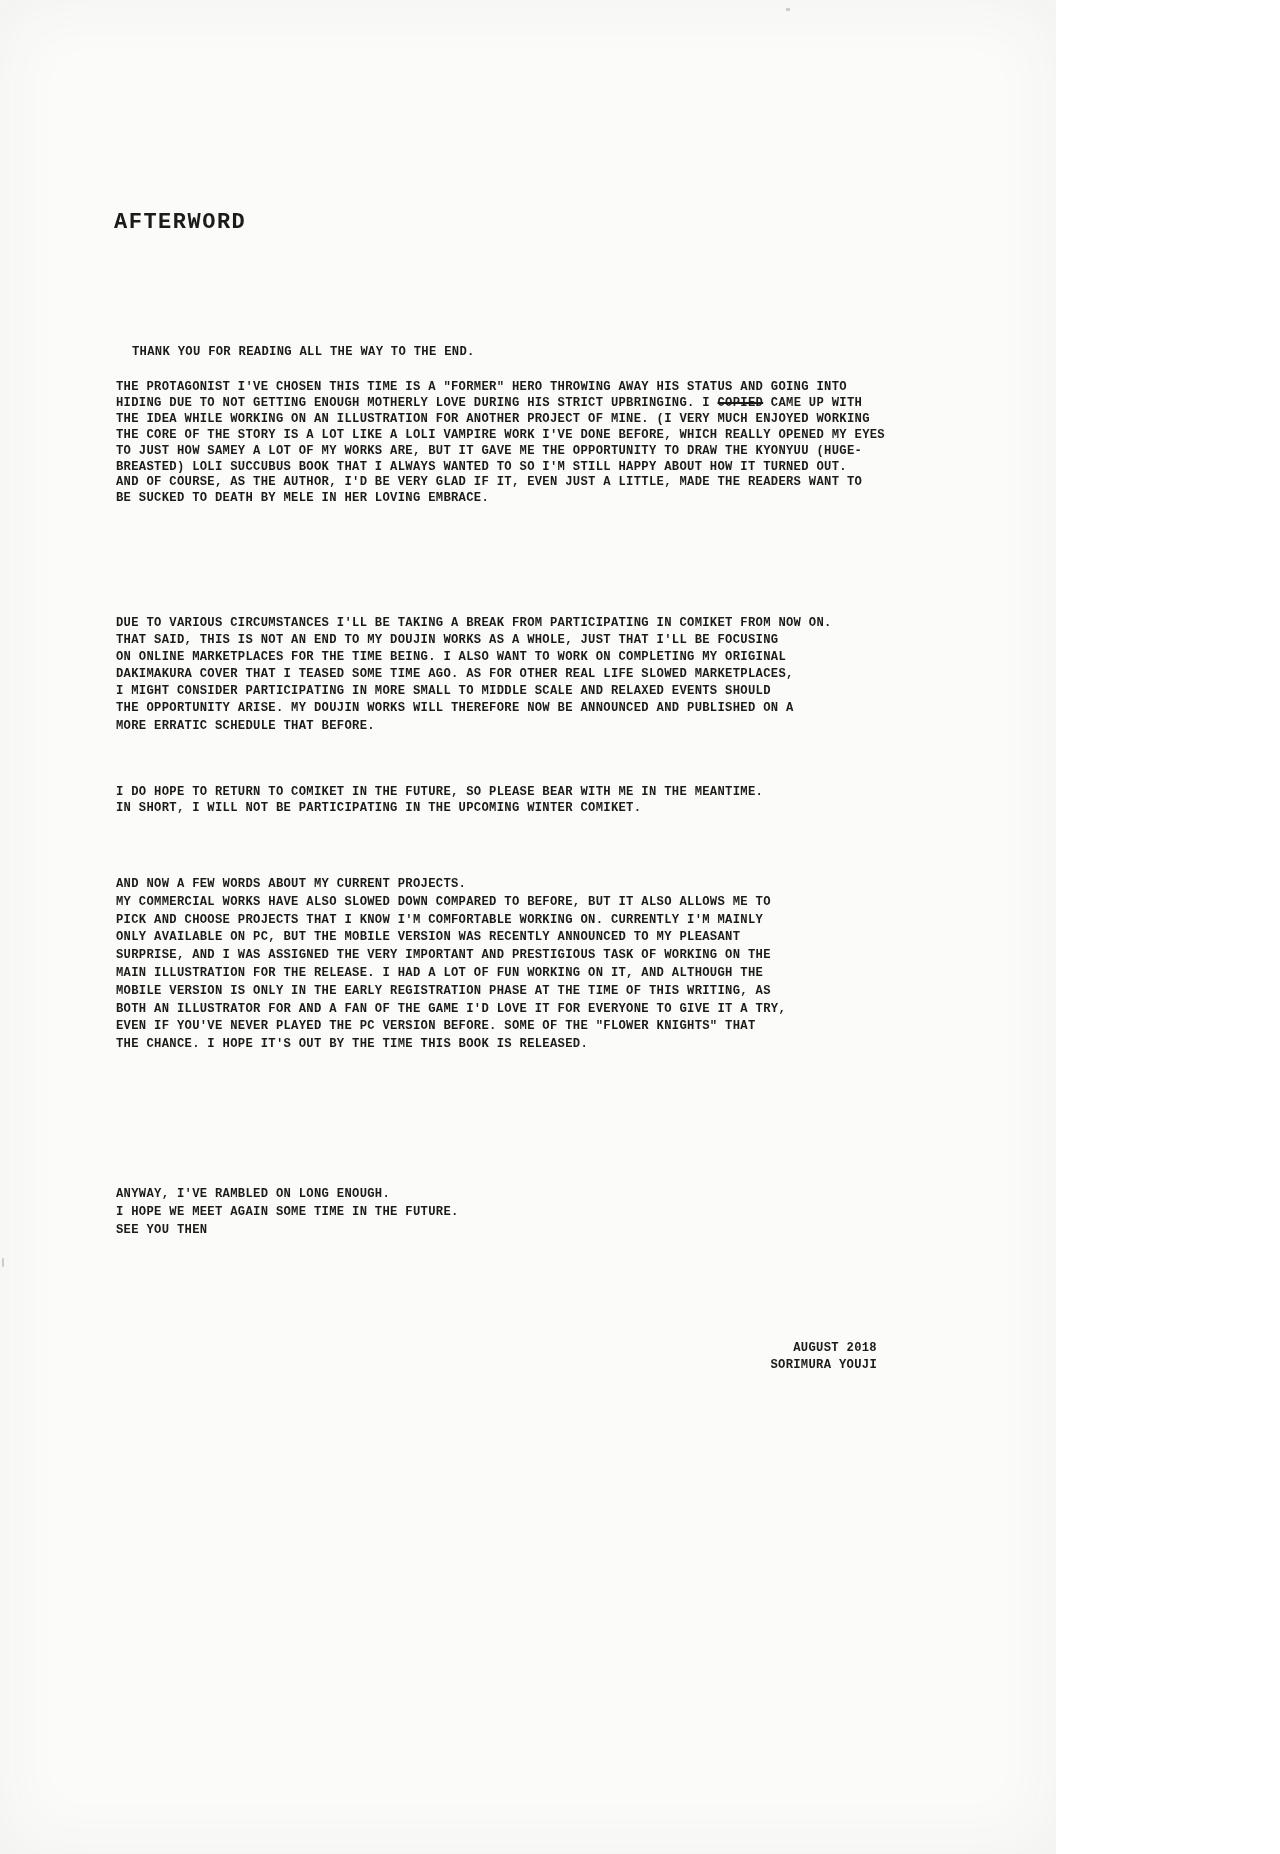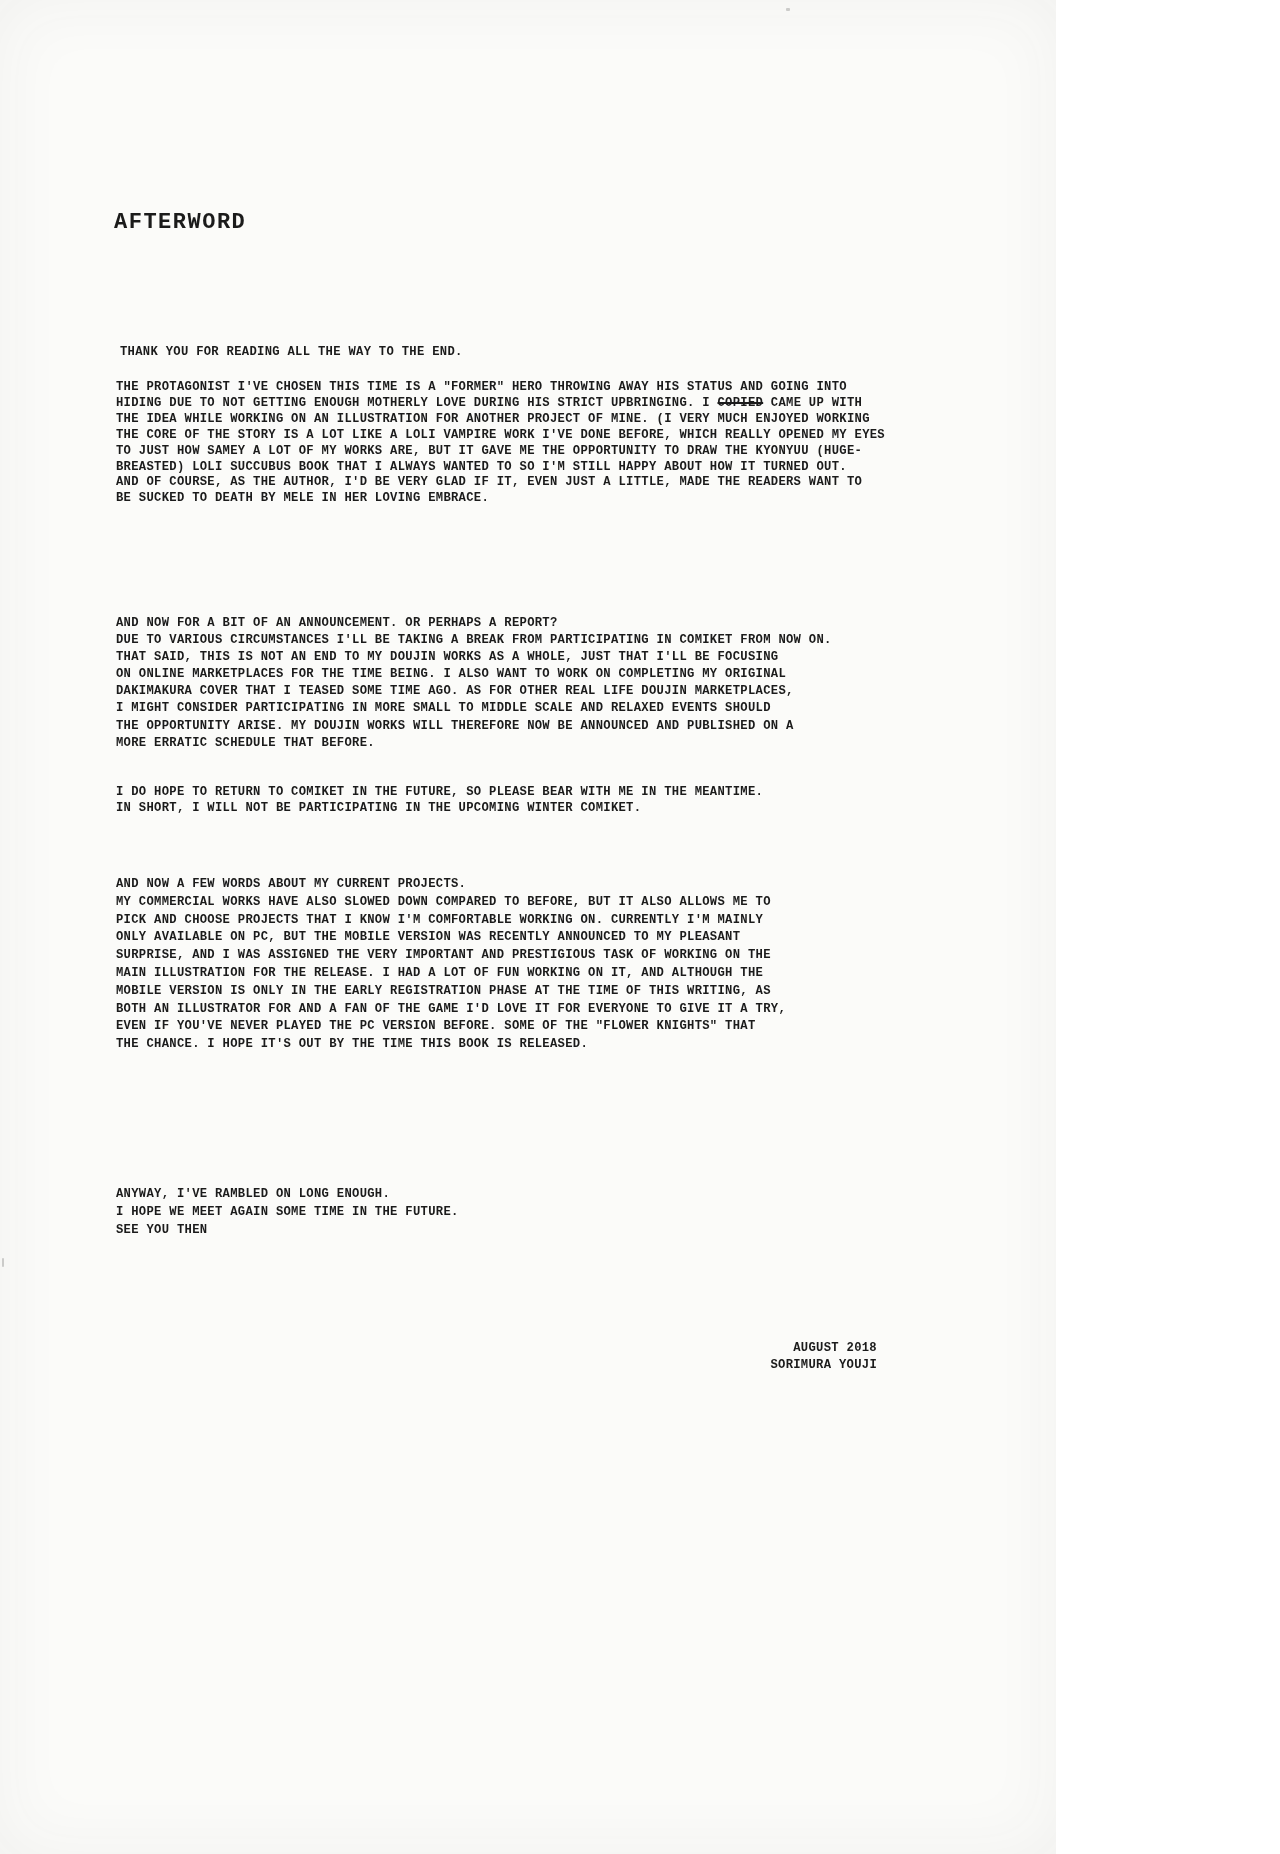--- a/index.html
+++ b/index.html
@@ -43,39 +43,38 @@
 
 <div class="page">
 
   <div class="speck" style="left:786px; top:8px; width:4px; height:3px;"></div>
   <div class="speck" style="left:1259px; top:634px; width:3px; height:11px;"></div>
   <div class="speck" style="left:1256px; top:697px; width:3px; height:8px;"></div>
   <div class="speck" style="left:2px; top:1258px; width:2px; height:9px;"></div>
 
   <div class="block title" style="left:114px; top:210px;">AFTERWORD</div>
 
-  <div class="block body-text lh16" style="left:120px; top:345px;">THANK YOU FOR READING ALL THE WAY TO THE END.</div>
+  <div class="block body-text lh16" style="left:132px; top:345px;">THANK YOU FOR READING ALL THE WAY TO THE END.</div>
 
   <div class="block body-text lh16" style="left:116px; top:380px;">
     <div>THE PROTAGONIST I'VE CHOSEN THIS TIME IS A "FORMER" HERO THROWING AWAY HIS STATUS AND GOING INTO</div>
     <div><span>HIDING DUE TO NOT GETTING ENOUGH MOTHERLY LOVE DURING HIS STRICT UPBRINGING. I </span><span class="strike">COPIED</span><span> CAME UP WITH</span></div>
     <div>THE IDEA WHILE WORKING ON AN ILLUSTRATION FOR ANOTHER PROJECT OF MINE. (I VERY MUCH ENJOYED WORKING</div>
     <div>THE CORE OF THE STORY IS A LOT LIKE A LOLI VAMPIRE WORK I'VE DONE BEFORE, WHICH REALLY OPENED MY EYES</div>
     <div>TO JUST HOW SAMEY A LOT OF MY WORKS ARE, BUT IT GAVE ME THE OPPORTUNITY TO DRAW THE KYONYUU (HUGE-</div>
     <div>BREASTED) LOLI SUCCUBUS BOOK THAT I ALWAYS WANTED TO SO I'M STILL HAPPY ABOUT HOW IT TURNED OUT.</div>
     <div>AND OF COURSE, AS THE AUTHOR, I'D BE VERY GLAD IF IT, EVEN JUST A LITTLE, MADE THE READERS WANT TO</div>
     <div>BE SUCKED TO DEATH BY MELE IN HER LOVING EMBRACE.</div>
   </div>
 
   <div class="block body-text lh17" style="left:116px; top:615px;">
-    <div>AND NOW FOR A BIT OF AN ANNOUNCEMENT. OR PERHAPS A REPORT?</div>
     <div>DUE TO VARIOUS CIRCUMSTANCES I'LL BE TAKING A BREAK FROM PARTICIPATING IN COMIKET FROM NOW ON.</div>
     <div>THAT SAID, THIS IS NOT AN END TO MY DOUJIN WORKS AS A WHOLE, JUST THAT I'LL BE FOCUSING</div>
     <div>ON ONLINE MARKETPLACES FOR THE TIME BEING. I ALSO WANT TO WORK ON COMPLETING MY ORIGINAL</div>
-    <div>DAKIMAKURA COVER THAT I TEASED SOME TIME AGO. AS FOR OTHER REAL LIFE DOUJIN MARKETPLACES,</div>
+    <div>DAKIMAKURA COVER THAT I TEASED SOME TIME AGO. AS FOR OTHER REAL LIFE SLOWED MARKETPLACES,</div>
     <div>I MIGHT CONSIDER PARTICIPATING IN MORE SMALL TO MIDDLE SCALE AND RELAXED EVENTS SHOULD</div>
     <div>THE OPPORTUNITY ARISE. MY DOUJIN WORKS WILL THEREFORE NOW BE ANNOUNCED AND PUBLISHED ON A</div>
     <div>MORE ERRATIC SCHEDULE THAT BEFORE.</div>
   </div>
 
   <div class="block body-text lh16" style="left:116px; top:785px;">
     <div>I DO HOPE TO RETURN TO COMIKET IN THE FUTURE, SO PLEASE BEAR WITH ME IN THE MEANTIME.</div>
     <div>IN SHORT, I WILL NOT BE PARTICIPATING IN THE UPCOMING WINTER COMIKET.</div>
   </div>
 

